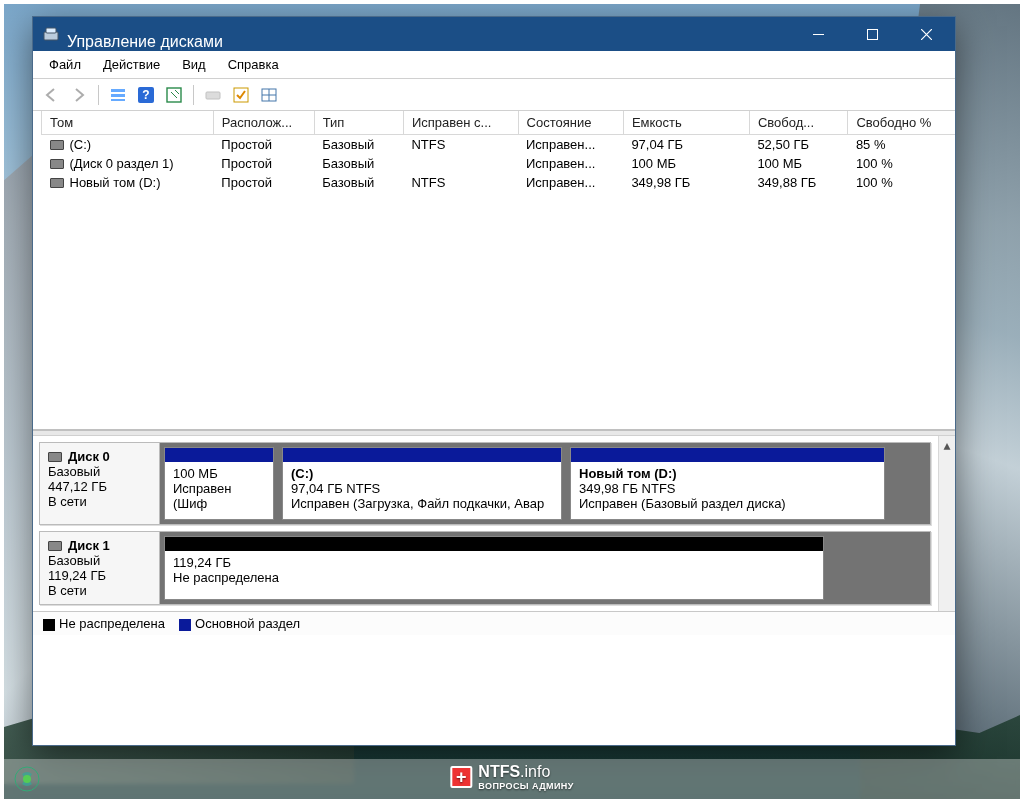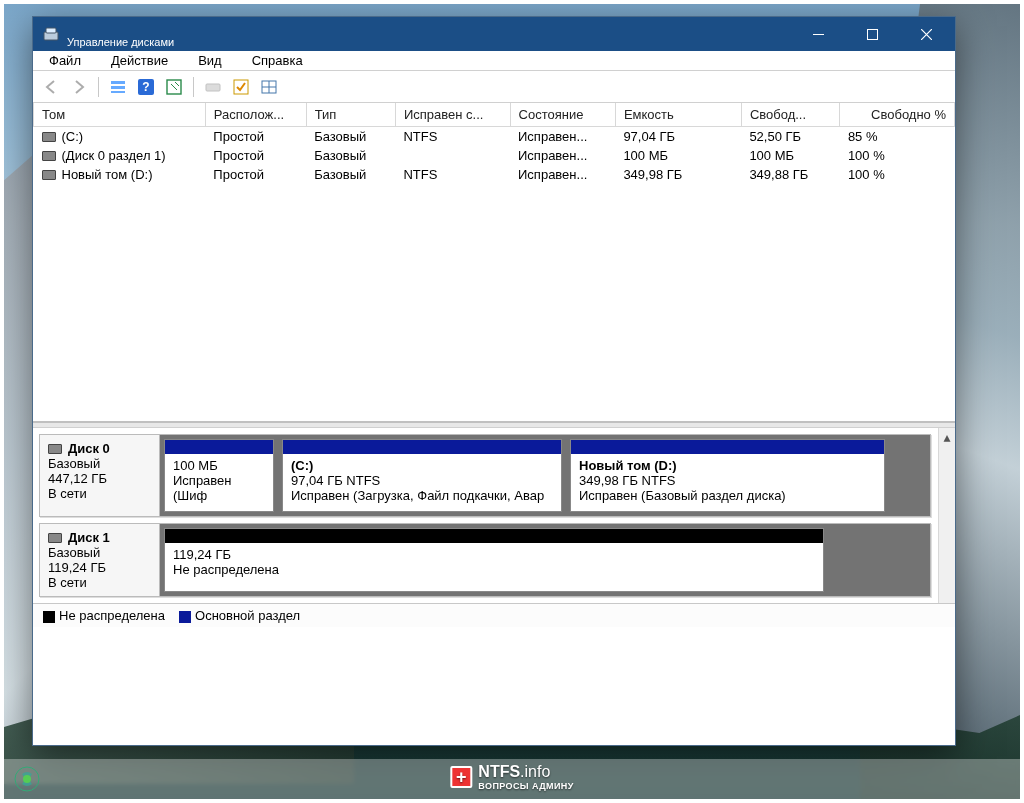--- a/index.html
+++ b/index.html
@@ -34,36 +34,36 @@
     text-shadow:0 1px 2px rgba(0,0,0,.6);}
   .watermark .plus{background:#e33;color:#fff;width:22px;height:22px;border:2px solid #fff;
     display:flex;align-items:center;justify-content:center;font-size:18px;border-radius:2px;}
   .watermark .sub{font-size:9px;font-weight:700;display:block;letter-spacing:.4px;}
   
   .window{position:absolute;left:28px;top:12px;width:924px;height:730px;
     background:#fff;border:1px solid #4a6a8a;box-shadow:0 10px 34px rgba(0,0,0,.5);}
   .titlebar{height:34px;background:#1b4e86;color:#fff;display:flex;align-items:center;
     padding:0 6px 0 10px;gap:8px;}
   .titlebar .app-icon{width:16px;height:16px;}
-  .titlebar .title{flex:1;font-size:11px;margin-top:16px;}
+  .titlebar .title{flex:1;font-size:16px;margin-top:16px;}
   .winbtn{width:46px;height:34px;display:flex;align-items:center;justify-content:center;
     color:#fff;}
   .winbtn svg{width:11px;height:11px;}
-  .menubar{height:20px;display:flex;align-items:center;gap:10px;padding:8px 6px;
+  .menubar{height:28px;display:flex;align-items:center;gap:2px;padding:8px 6px;
     border-bottom:1px solid #d0d0d0;font-size:13px;}
   .menubar span{padding:2px 10px;}
   .toolbar{height:32px;display:flex;align-items:center;gap:4px;padding:0 6px;
     border-bottom:1px solid #d0d0d0;}
   .tb-sep{width:1px;height:20px;background:#c8c8c8;margin:0 3px;}
   .tb-btn{width:24px;height:24px;display:flex;align-items:center;justify-content:center;
     border:1px solid transparent;}
   .tb-btn svg{width:18px;height:18px;}
   .tb-btn.disabled{opacity:.4;}
   
-  .vol-table{width:100%;border-collapse:collapse;font-size:13px;}
+  .vol-table{width:100%;border-collapse:collapse;font-size:13px;margin-left:8px;}
   .vol-table th{background:#fff;border:1px solid #d8d8d8;border-top:none;
     padding:4px 8px;text-align:left;font-weight:400;color:#222;white-space:nowrap;
     position:relative;}
   .vol-table td{padding:2px 8px;white-space:nowrap;}
   .vol-table td.first{display:flex;align-items:center;gap:6px;}
   .disk-icon{width:14px;height:10px;background:#888;border:1px solid #444;border-radius:1px;display:inline-block;}
   .upper-pane{height:320px;overflow:auto;border-bottom:2px solid #c0c0c0;position:relative;}
   .splitter{height:4px;background:#e8e8e8;cursor:row-resize;}
   
   .graph-pane{height:auto;overflow:auto;border-top:1px solid #d0d0d0;position:relative;}
@@ -184,21 +184,21 @@
     <table class="vol-table">
       <thead>
           <tr id="vol-head">
             <th style="width: 150px;">Том</th>
             <th style="width: 88px;">Располож...</th>
             <th style="width: 78px;">Тип</th>
             <th style="width: 100px;">Исправен с...</th>
             <th style="width: 92px;">Состояние</th>
             <th style="width: 110px;">Емкость</th>
             <th style="width: 86px;">Свобод...</th>
-            <th style="width: 100px; text-align: right;">Свободно %</th>
+            <th style="width: 100px;">Свободно %</th>
           </tr>
         </thead>
       <tbody id="vol-body">
           <tr>
             <td class="first"><span class="disk-icon"></span>(C:)</td>
             <td>Простой</td>
             <td>Базовый</td>
             <td>NTFS</td>
             <td>Исправен...</td>
             <td>97,04 ГБ</td>

